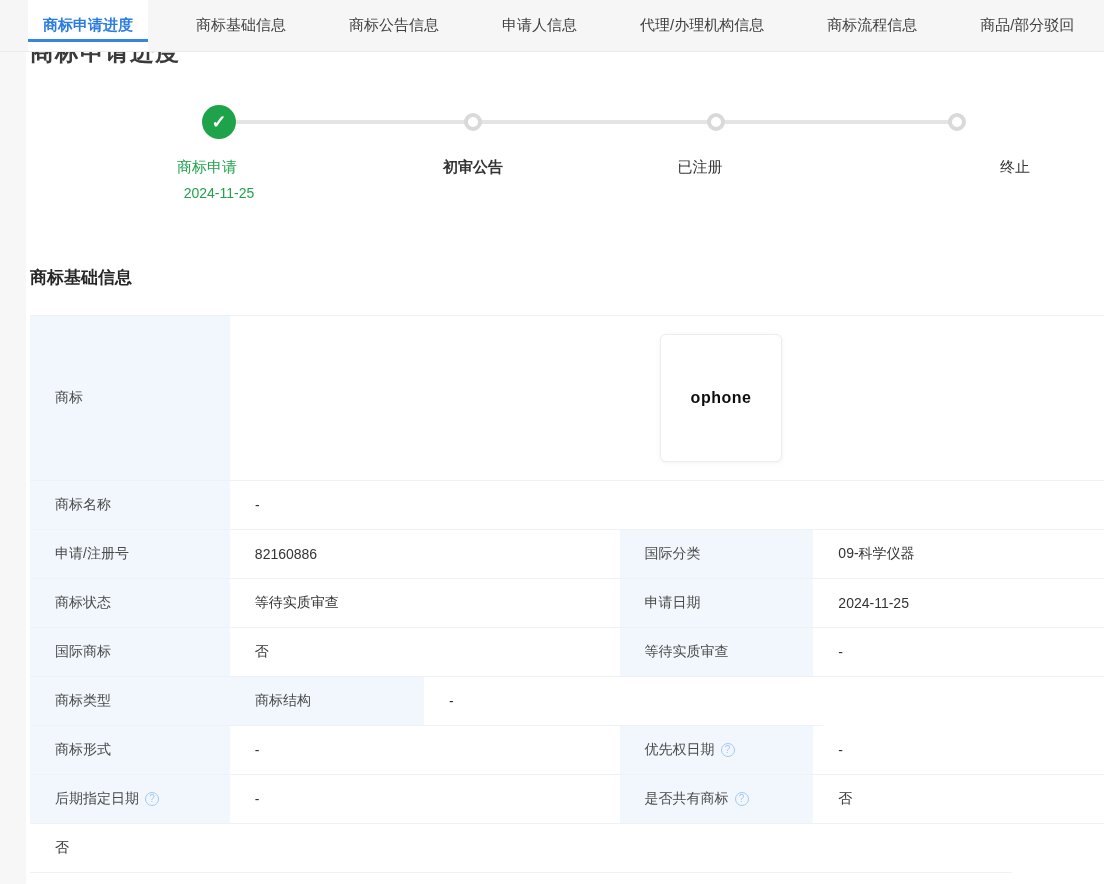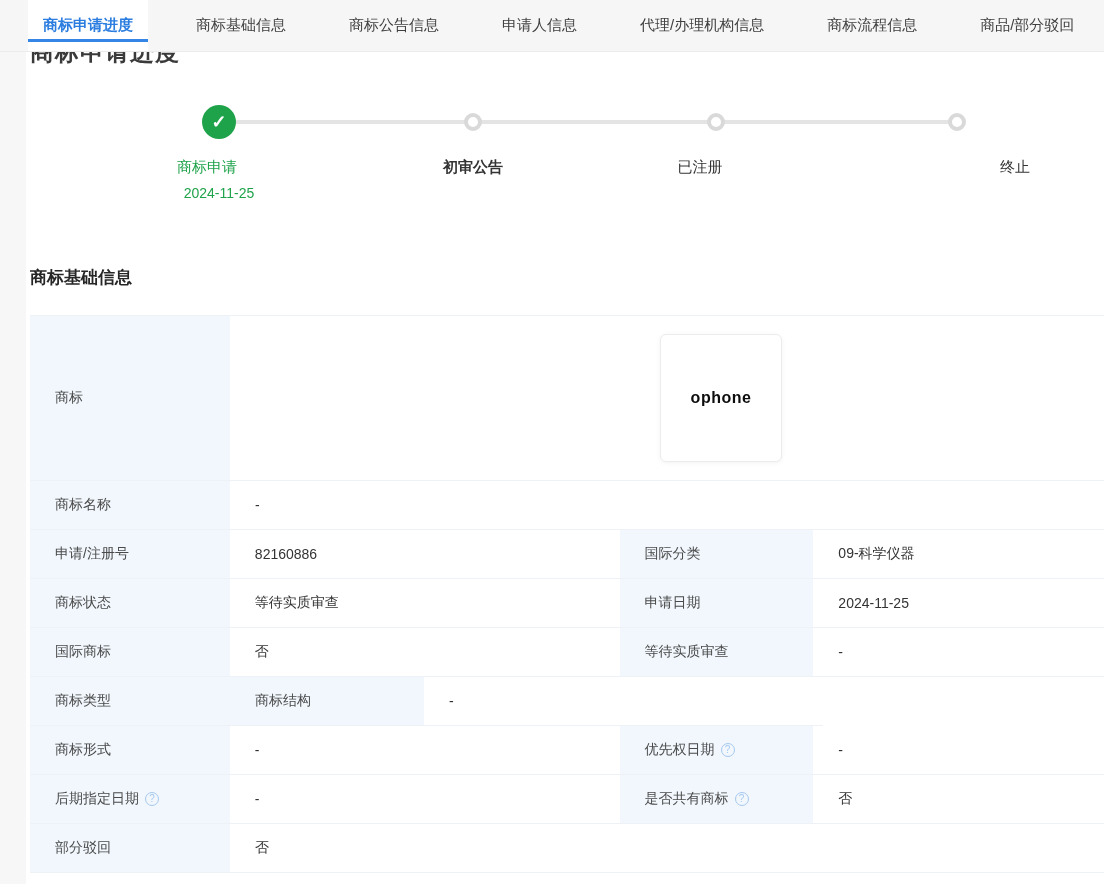--- a/index.html
+++ b/index.html
@@ -217,18 +217,17 @@
       </div>
       <div class="cell c2">-</div>
       <div class="cell lbl c3">
         <span>是否共有商标</span>
         <span class="help">?</span>
       </div>
       <div class="cell c4">否</div>
     </div>
 
     <div class="trow">
-      <div class="cell lbl c1">部分驳回</div>
       <div class="cell c24">否</div>
     </div>
 
   </div>
 </div>
 
 </body></html>

